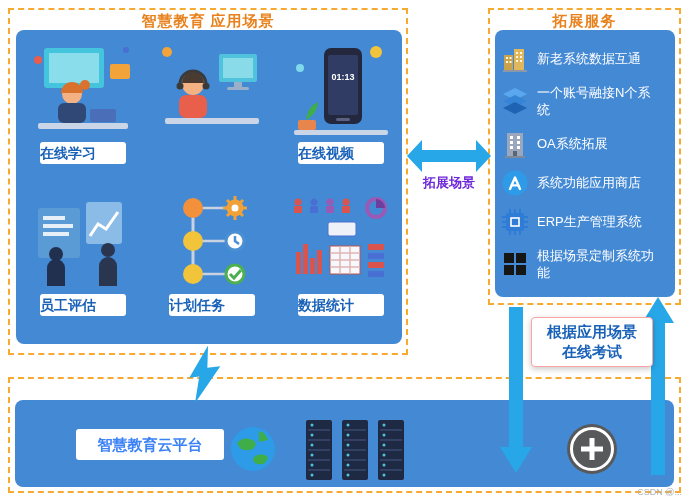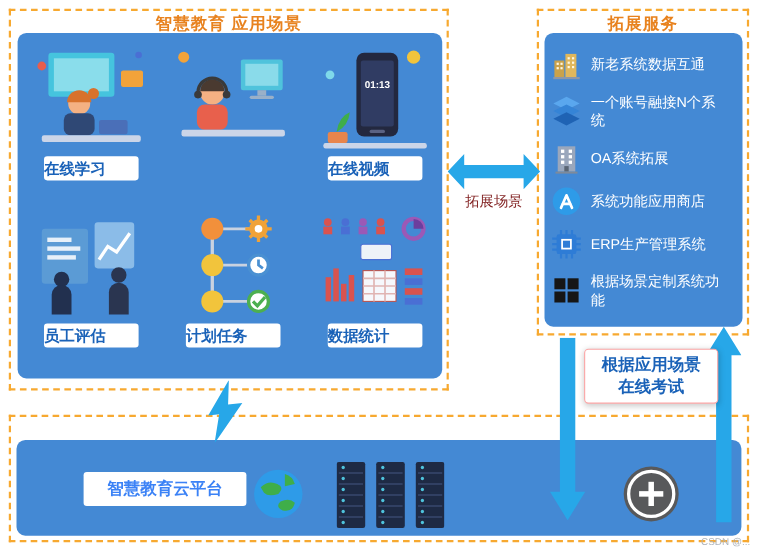--- a/index.html
+++ b/index.html
@@ -24,21 +24,21 @@
     position:absolute; left:495px; top:30px; width:180px; height:267px;
     background:#4489D4; border-radius:8px;
     display:flex; flex-direction:column; justify-content:space-evenly; padding:4px 6px;
   }
   .svc-row { display:flex; align-items:center; gap:8px; }
   .svc-icon { width:28px; height:28px; flex:0 0 28px; }
   .svc-icon svg { width:28px; height:28px; display:block; }
   .svc-label { color:#fff; font-size:13px; line-height:1.35; width:118px; }
 
   .arrow { position:absolute; z-index:5; }
-  .connector-label { position:absolute; left:410px; top:174px; width:78px; text-align:center; color:#7f1d1d; font-size:13px; font-weight:normal; }
+  .connector-label { position:absolute; left:410px; top:174px; width:78px; text-align:center; color:#6d28d9; font-size:13px; font-weight:bold; }
 
   .note-box {
     position:absolute; left:531px; top:317px; width:122px; height:50px; z-index:6;
     background:#fff; border:1px solid #fca5a5; border-radius:4px; box-shadow:0 2px 6px rgba(0,0,0,.22);
     display:flex; flex-direction:column; align-items:center; justify-content:center;
     color:#1A62B8; font-size:15px; font-weight:bold; line-height:1.35;
   }
 
   .platform-pill {
     position:absolute; left:76px; top:429px; width:148px; height:31px; background:#fff;

